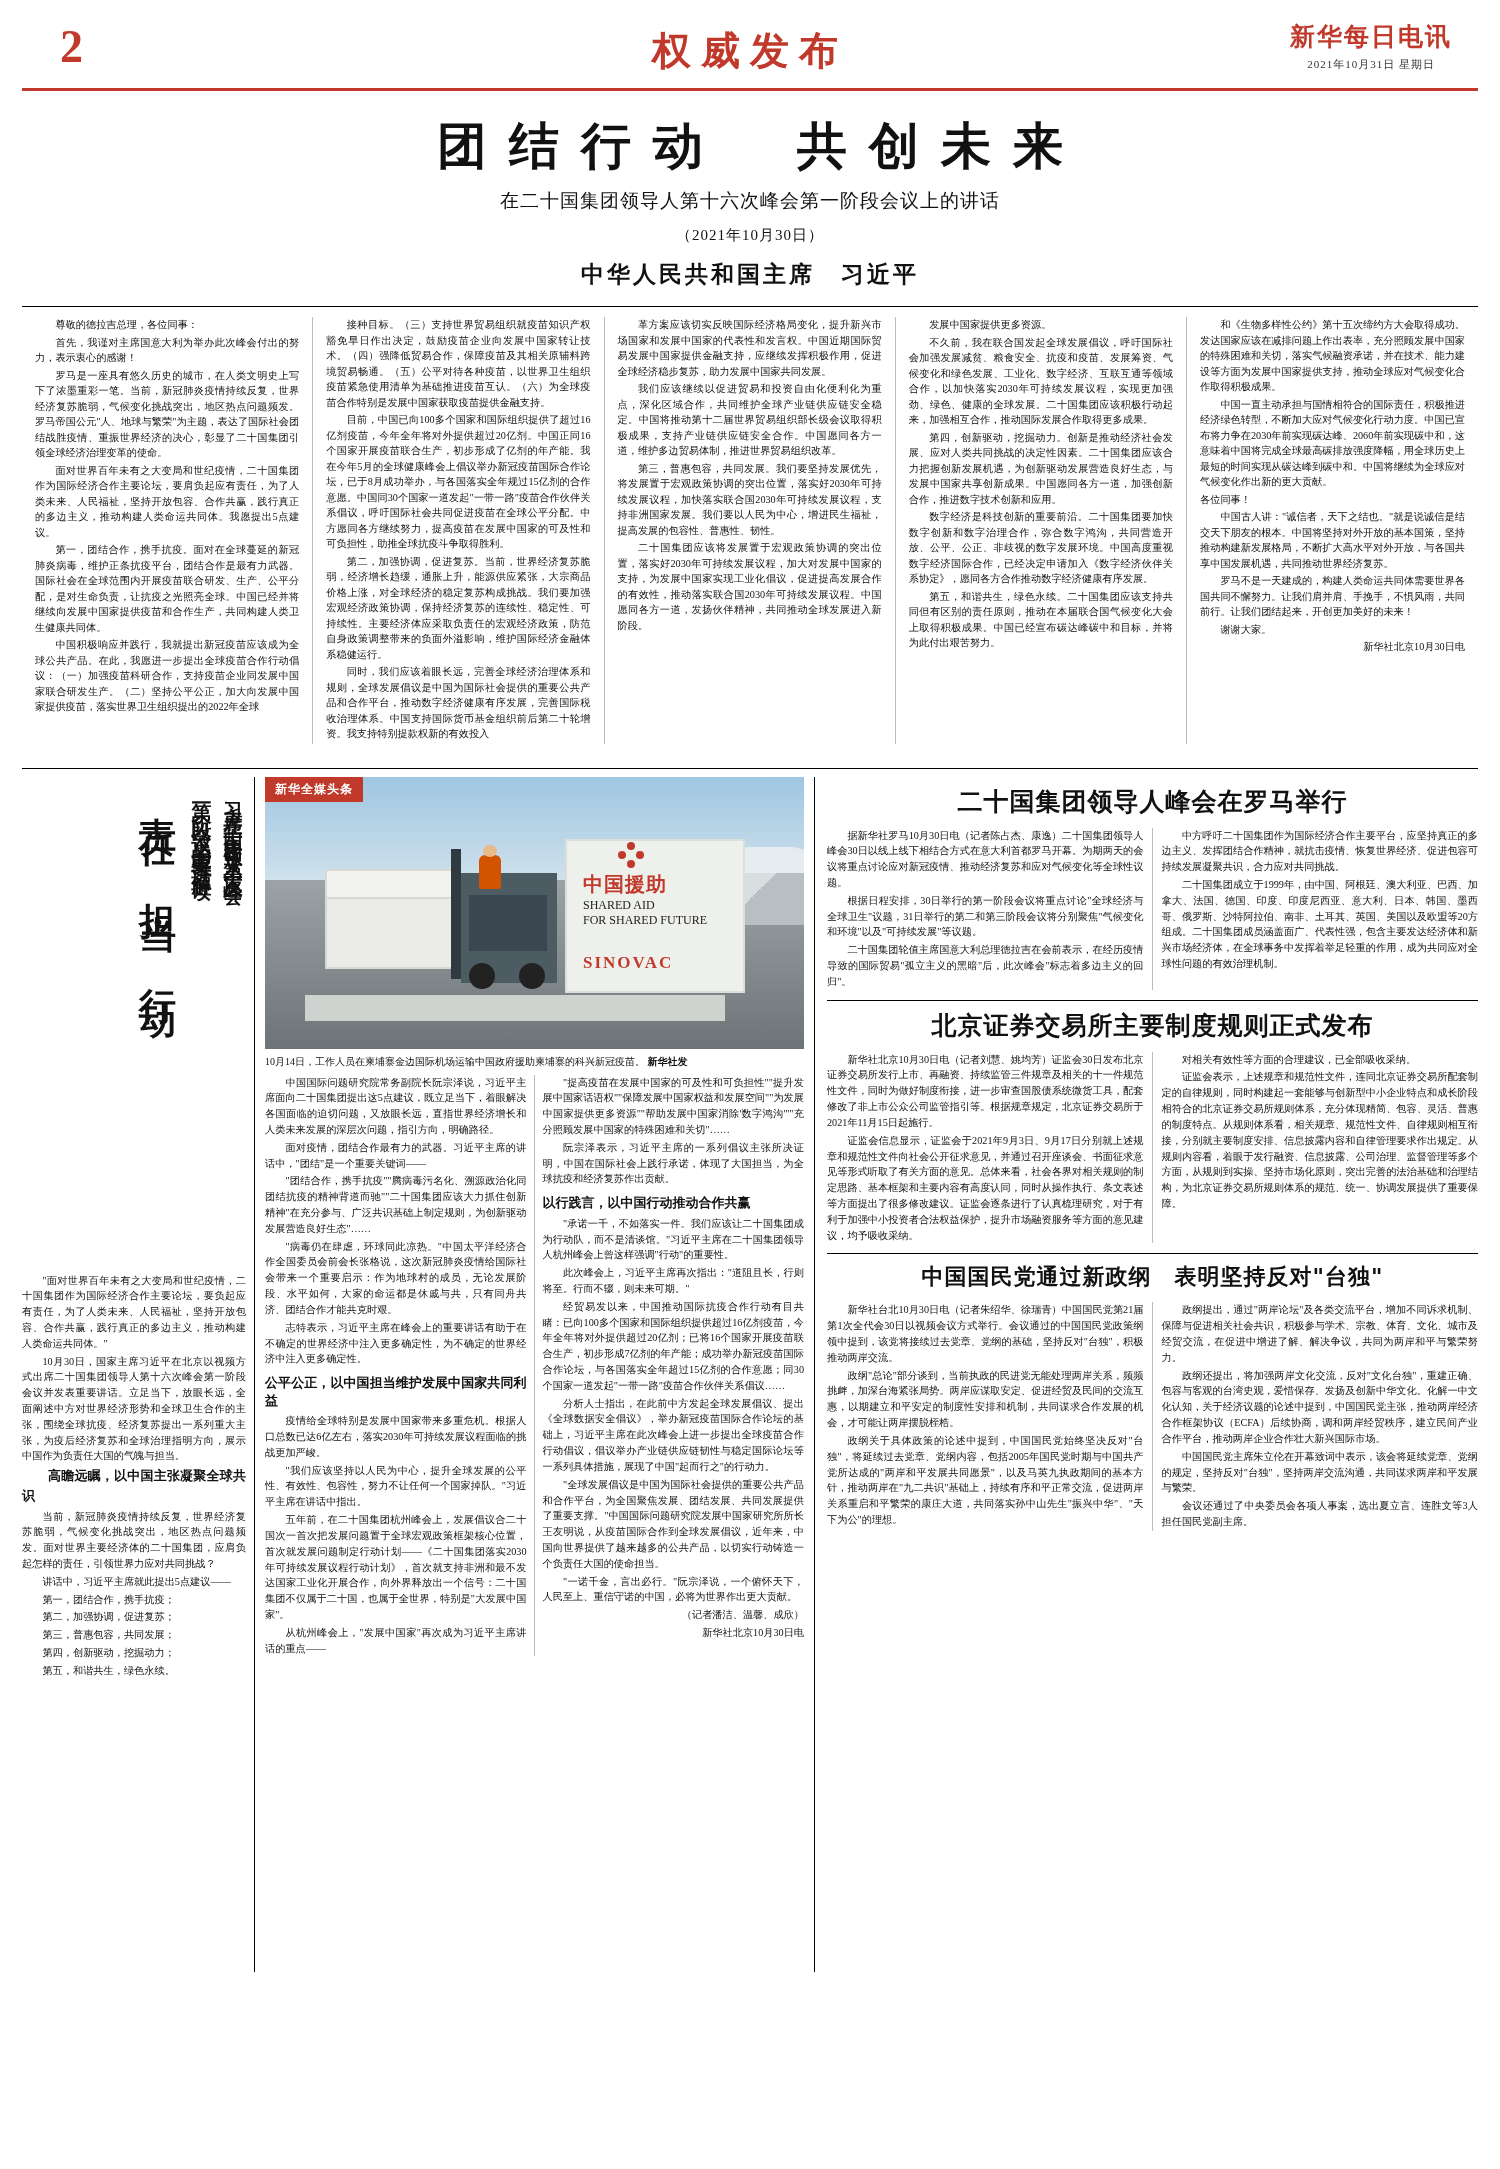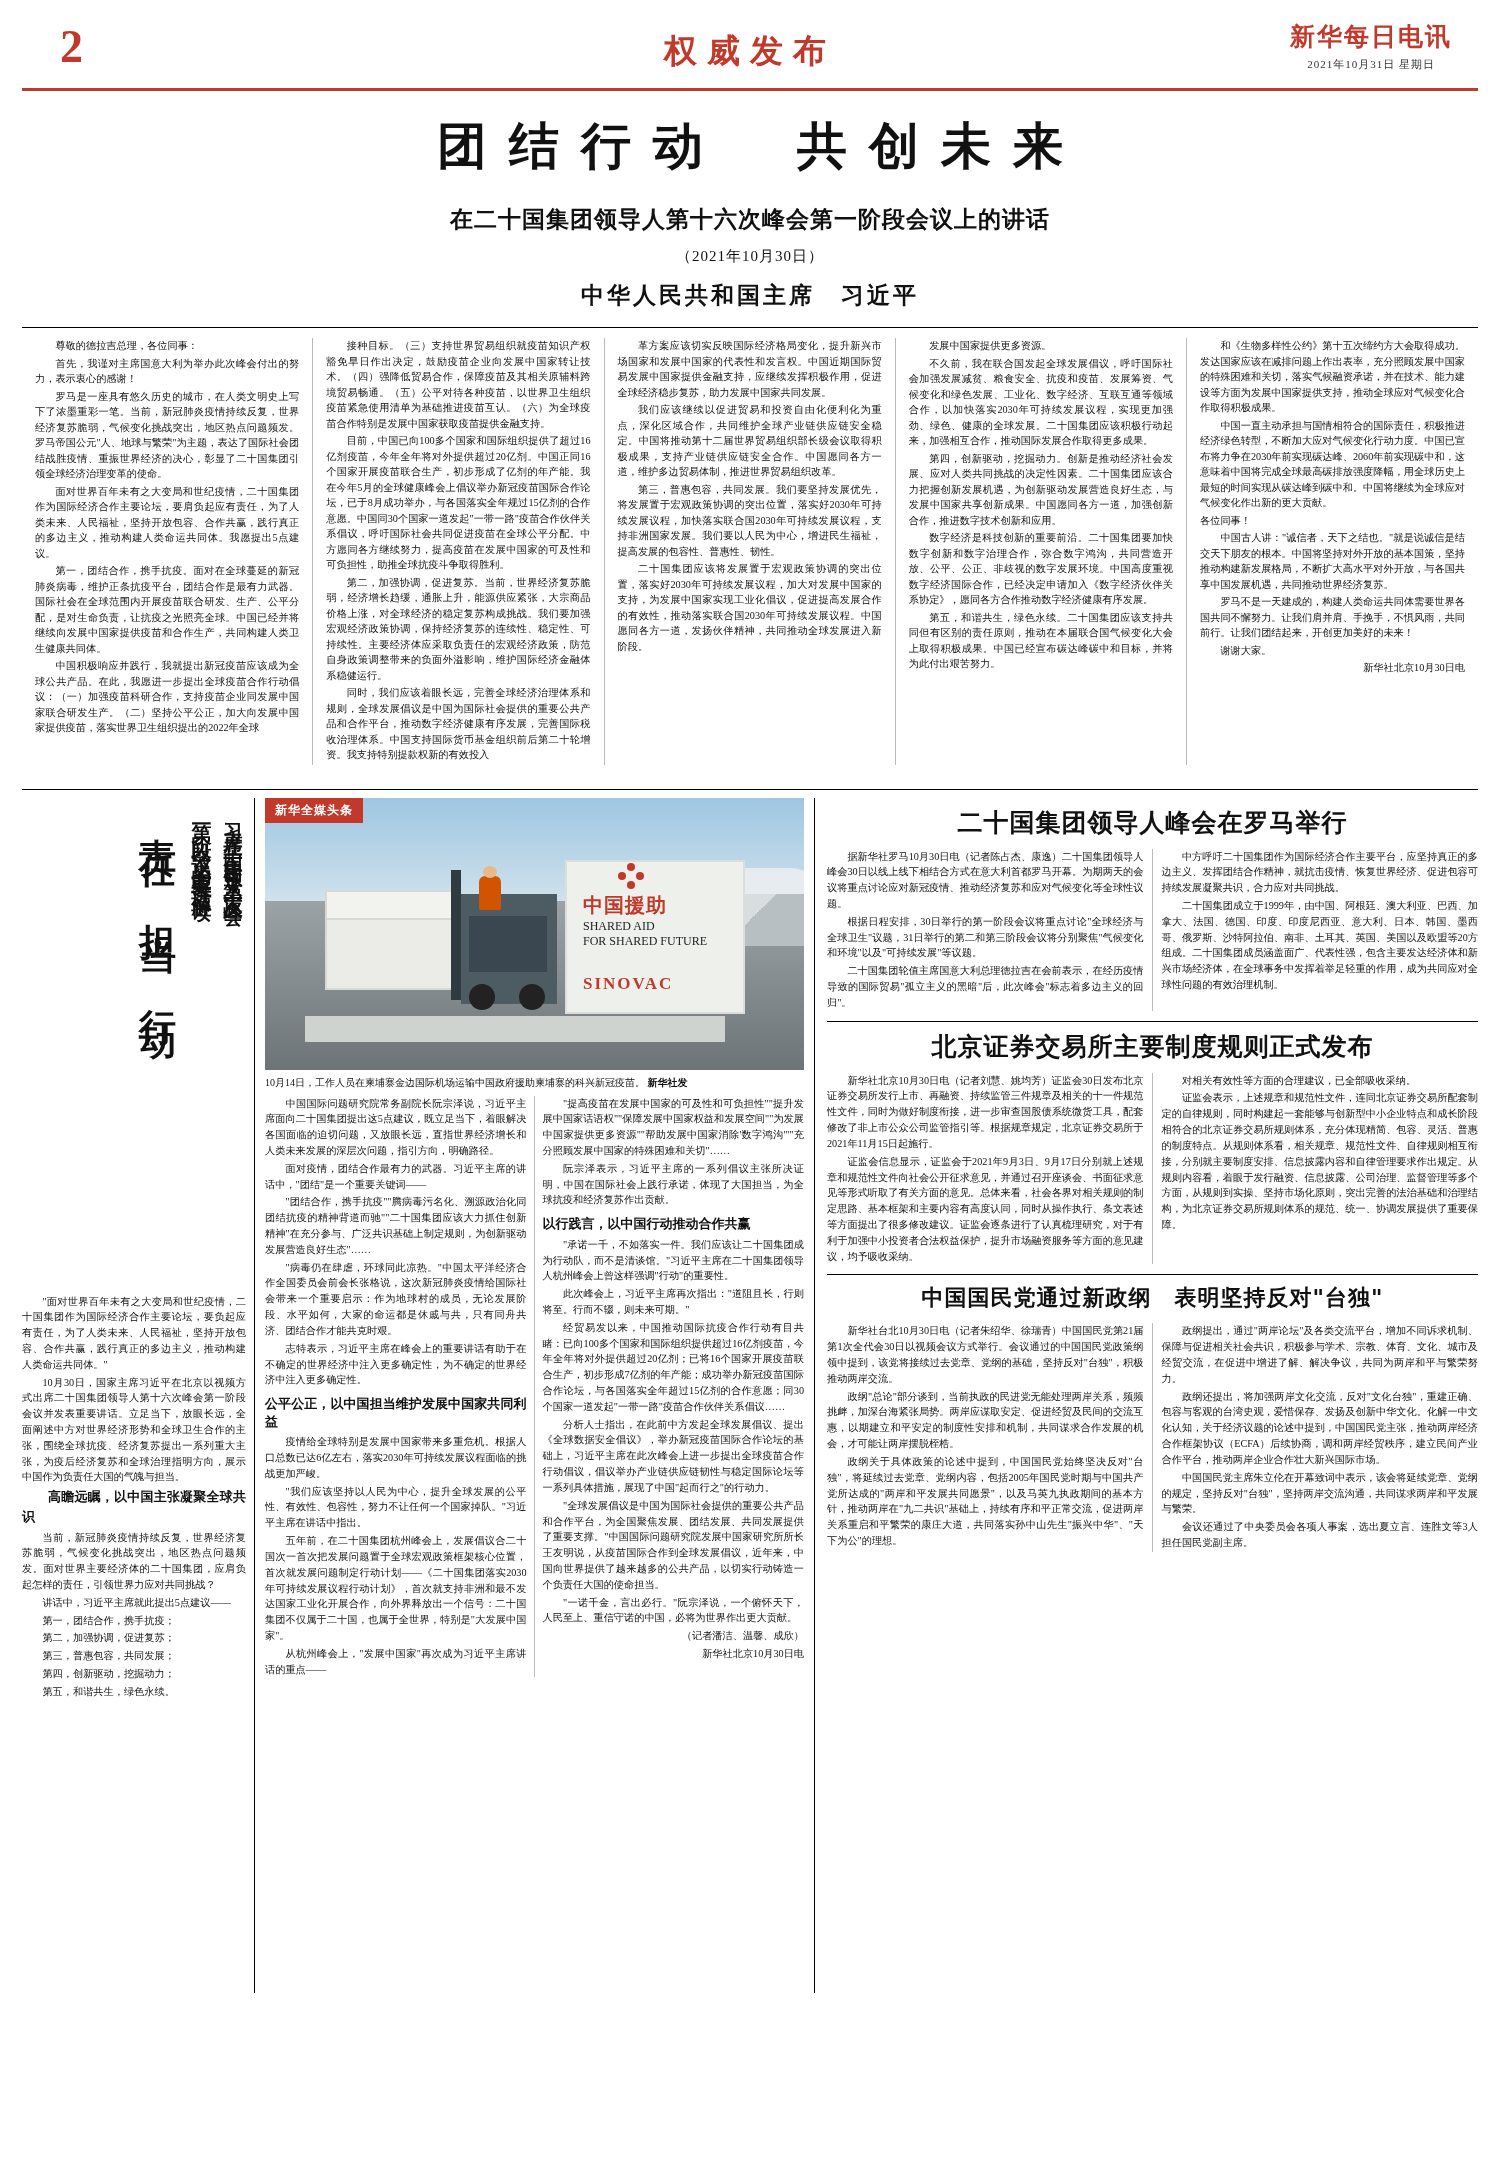--- a/index.html
+++ b/index.html
@@ -22,21 +22,21 @@
     height:74px;
     border-bottom:3px solid #c0392b;
     display:flex;align-items:center;justify-content:center;
   }
   .page-number{
     position:absolute;left:38px;top:6px;
     font-size:46px;font-weight:bold;color:#c0392b;
     font-family:"Liberation Serif", serif;
   }
   .masthead-title{
-    font-size:33px;font-weight:bold;color:#c0392b;
+    font-size:39px;font-weight:bold;color:#c0392b;
     letter-spacing:10px;
     font-family:"DejaVu Serif", serif;
     text-align:center;
   }
   .masthead-right{
     position:absolute;right:26px;top:6px;text-align:center;
   }
   .paper-name{
     font-size:25px;font-weight:bold;color:#c0392b;
     letter-spacing:2px;
@@ -50,21 +50,21 @@
     text-align:center;
     padding:22px 0 10px 0;
     border-bottom:1px solid #000;
   }
   .headline{
     font-size:50px;font-weight:bold;letter-spacing:22px;
     font-family:"DejaVu Serif", serif;
     margin-left:22px;
   }
   .subheadline{
-    font-size:23px;font-weight:bold;margin-top:24px;letter-spacing:1px;
+    font-size:19px;font-weight:normal;margin-top:8px;letter-spacing:1px;
   }
   .dateline{
     font-size:15px;margin-top:12px;letter-spacing:1px;
   }
   .byline{
     font-size:23px;font-weight:bold;margin-top:14px;margin-bottom:6px;letter-spacing:3px;
   }
   
   .speech{
     display:flex;

